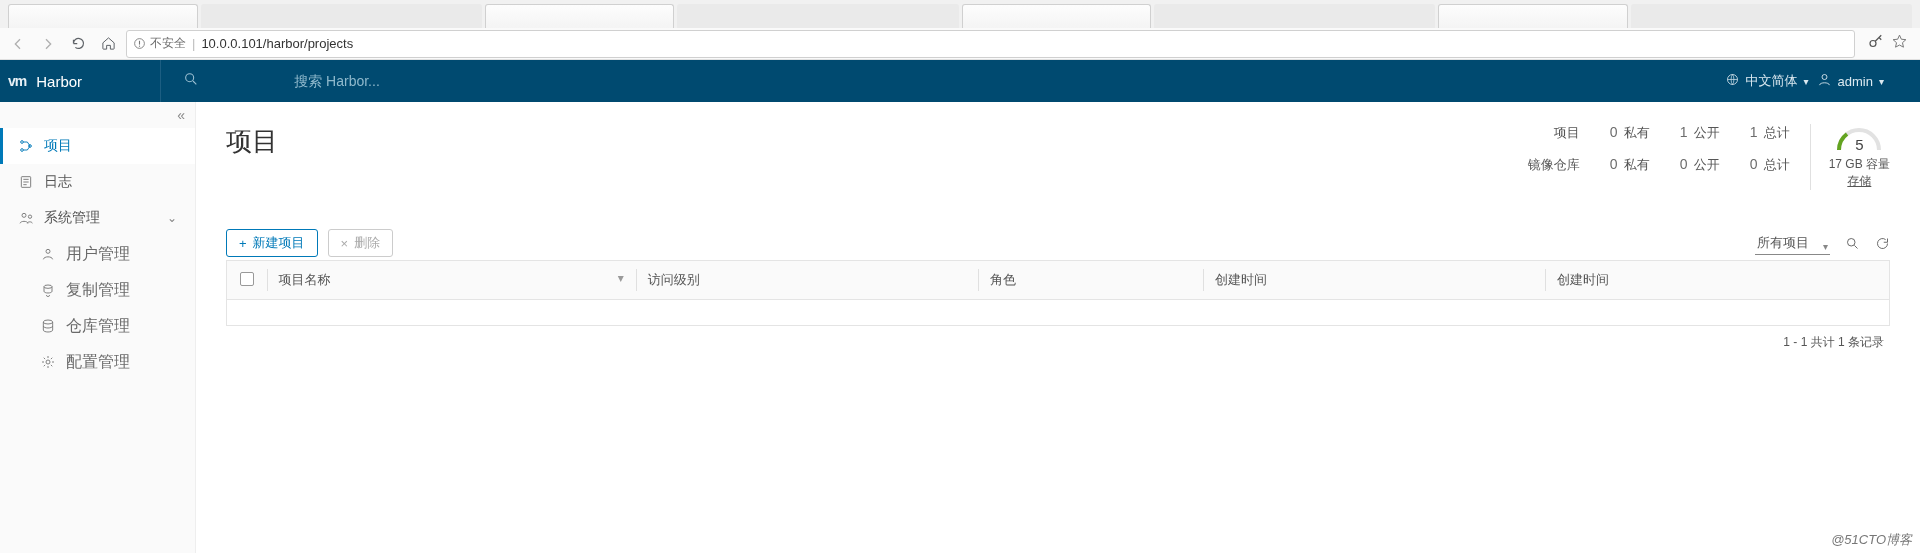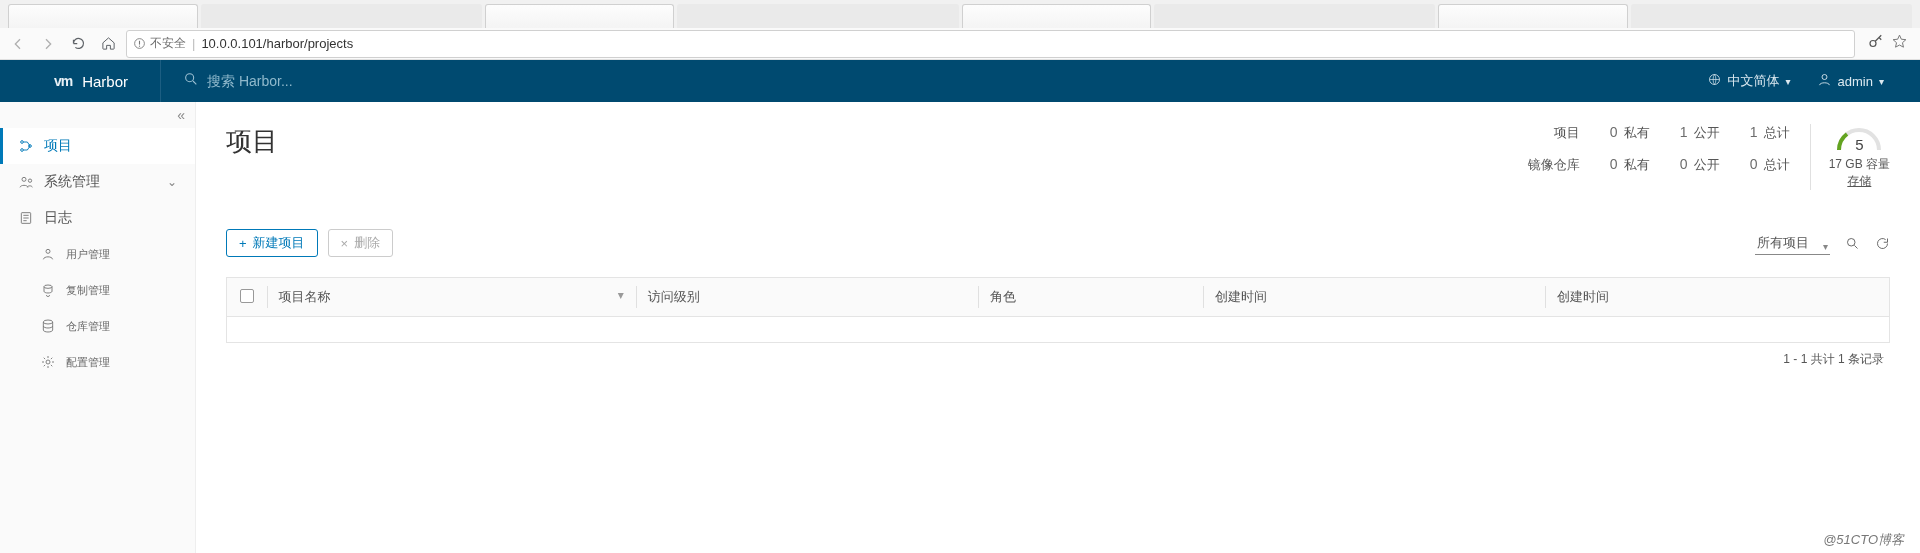--- a/index.html
+++ b/index.html
@@ -13,35 +13,35 @@
   .omnibox .sec { color:#6d6d6d; font-size:12px; display:flex; align-items:center; gap:4px;}
   .omnibox .sep { color:#bbb; }
   .chrome-right { display:flex; align-items:center; gap:6px; padding:0 6px; color:#6d6d6d; }
   .tab-strip { height:28px; background:#f1f1f1; display:flex; align-items:flex-end; padding:4px 8px 0 8px; gap:3px; overflow:hidden; }
   .tab-strip .btab{ height:24px; border-radius:3px 3px 0 0; }
   .bt-a{flex:2;background:linear-gradient(#fdfdfd,#f4f4f4);border:1px solid #d0d0d0;border-bottom:none;}
   .bt-b{flex:3;background:#eaeaea;}
 
   
   .hbr-header { height: 42px; background:#004a70; color:#fff; display:flex; align-items:center; }
-  .hbr-logo { display:flex; align-items:center; gap:10px; padding-left:22px; min-width:160px; font-size:15px;justify-content:center; }
+  .hbr-logo { display:flex; align-items:center; gap:10px; padding-left:8px; min-width:160px; font-size:15px; }
   .vm-box { font-weight:700; font-size:14px; letter-spacing:-1px; color:#e8f1f6; }
   .hbr-search { flex:1; display:flex; align-items:center; gap:8px; color:#9cc1d3; border-left:1px solid #1c5e82; height:100%; padding-left:22px; }
-  .hbr-search input { background:transparent; border:none; outline:none; color:#22c55e; font-size:14px; width:260px; }
+  .hbr-search input { background:transparent; border:none; outline:none; color:#22c55e; font-size:14px; width:260px;text-align:center; }
   .hbr-search input::placeholder { color:#8fb9cc; }
-  .hbr-right { display:flex; align-items:center; gap:26px; padding-right:36px; color:#dbe9f0; font-size:13px; }
+  .hbr-right { display:flex; align-items:center; gap:8px; padding-right:36px; color:#dbe9f0; font-size:13px; }
   .hbr-right .grp { display:flex; align-items:center; gap:6px; }
   .chev { font-size:10px; }
 
   
   .hbr-body { display:flex; height: calc(553px - 32px - 28px - 42px); }
   .sidebar { width:196px; background:#fafafa; border-right:1px solid #eee; font-size:14px; color:#565656; overflow:hidden; }
   .side-collapse { height:26px; display:flex; justify-content:flex-end; align-items:center; padding-right:10px; color:#8a8a8a; font-size:14px;}
   .side-item { display:flex; align-items:center; gap:10px; height:36px; padding:0 18px; cursor:pointer; }
-  .side-item.level2 { padding-left:40px; font-size:11px; color:#6a6a6a; }
+  .side-item.level2 { padding-left:40px; font-size:16px; color:#6a6a6a; }
   .side-item.active { background:#fff; color:#0079b8; border-left:3px solid #0079b8; padding-left:15px; }
   .side-item .expand { margin-left:auto; color:#888; font-size:12px; }
   .side-icon { width:16px; height:16px; display:inline-flex; align-items:center; justify-content:center; }
   .side-icon svg { width:16px; height:16px; fill:none; stroke:#777; stroke-width:1.4; }
   .side-item.active .side-icon svg { stroke:#0079b8; }
 
   .content { flex:1; padding: 22px 30px 8px 30px; position:relative; }
   .page-title { font-size:26px; color:#333; font-weight:400; margin-bottom:6px; }
 
   
@@ -61,32 +61,32 @@
   .tbl-toolbar { margin-top:70px; display:flex; align-items:center; }
   .btn { height:28px; border-radius:3px; font-size:13px; display:inline-flex; align-items:center; padding:0 12px; gap:6px; cursor:pointer; }
   .btn-primary { border:1px solid #0079b8; color:#0079b8; background:#fff; }
   .btn-disabled { border:1px solid #ccc; color:#aaa; background:#fff; cursor:default; margin-left:10px; }
   .toolbar-right { margin-left:auto; display:flex; align-items:center; gap:14px; color:#565656; font-size:13px;}
   .filter-sel { border-bottom:1px solid #888; padding:2px 2px; display:flex; align-items:flex-end; gap:14px; }
   .ico { width:16px; height:16px; display:inline-flex; align-items:center; justify-content:center; }
   .ico svg { width:15px; height:15px; stroke:#565656; fill:none; stroke-width:1.4; }
 
   
-  table.grid { width:100%; border-collapse:collapse; margin-top:20px; border:1px solid #e4e4e4; font-size:13px; }
+  table.grid { width:100%; border-collapse:collapse; margin-top:3px; border:1px solid #e4e4e4; font-size:13px; }
   table.grid th, table.grid td { text-align:left; padding:10px 12px; }
   table.grid thead th { background:#fafafa; border-bottom:1px solid #e4e4e4; color:#555; font-weight:500; position:relative; }
   table.grid thead th + th::before { content:""; position:absolute; left:0; top:20%; height:60%; width:1px; background:#e0e0e0; }
   table.grid td { border-bottom:1px solid #eee; vertical-align:middle; }
   .chkcell{ width:40px; text-align:center !important; }
   .chk { width:14px; height:14px; border:1px solid #999; border-radius:2px; display:inline-block; background:#fff;}
   .linktxt { color:#0079b8; }
   .col-filter{ float:right; color:#9a9a9a; font-size:12px;}
   .pager { text-align:right; font-size:12px; color:#565656; padding:8px 6px; }
 
-  .watermark { position:absolute; right:16px; bottom:4px; font-size:13px; color:#777; font-style:italic;}
+  .watermark { position:absolute; right:8px; bottom:4px; font-size:13px; color:#777; font-style:italic;}
 </style>
 </head>
 <body>
 
 <div class="tab-strip">
   <div class="btab bt-a"></div>
     <div class="btab bt-b"></div>
     <div class="btab bt-a"></div>
     <div class="btab bt-b"></div>
   <div class="btab bt-a"></div>
@@ -184,38 +184,38 @@
             <circle cx="18" cy="12" r="2"></circle>
             <path d="M8 6h6l4 6-4 6H8"></path>
           </svg>
         </span>
       <span>项目</span>
     </div>
 
     <div class="side-item">
       <span class="side-icon">
           <svg viewBox="0 0 24 24">
+            <rect x="5" y="4" width="14" height="16" rx="1"></rect>
+            <path d="M8 8h8M8 12h8M8 16h5"></path>
+          </svg>
+        </span>
+      <span>日志</span>
+    </div>
+
+    <div class="side-item">
+      <span class="side-icon">
+          <svg viewBox="0 0 24 24">
             <circle cx="9" cy="8" r="3"></circle>
             <path d="M3 20c1-4 11-4 12 0"></path>
             <circle cx="18" cy="10" r="2.5"></circle>
             <path d="M14 20c.5-3 7-3 7.5 0"></path>
           </svg>
         </span>
       <span>系统管理</span>
       <span class="expand">⌄</span>
-    </div>
-
-    <div class="side-item">
-      <span class="side-icon">
-          <svg viewBox="0 0 24 24">
-            <rect x="5" y="4" width="14" height="16" rx="1"></rect>
-            <path d="M8 8h8M8 12h8M8 16h5"></path>
-          </svg>
-        </span>
-      <span>日志</span>
     </div>
 
     <div class="side-item level2">
       <span class="side-icon">
           <svg viewBox="0 0 24 24">
             <circle cx="12" cy="8" r="3"></circle>
             <path d="M5 20c1-5 13-5 14 0"></path>
           </svg>
         </span>
       <span>用户管理</span>

